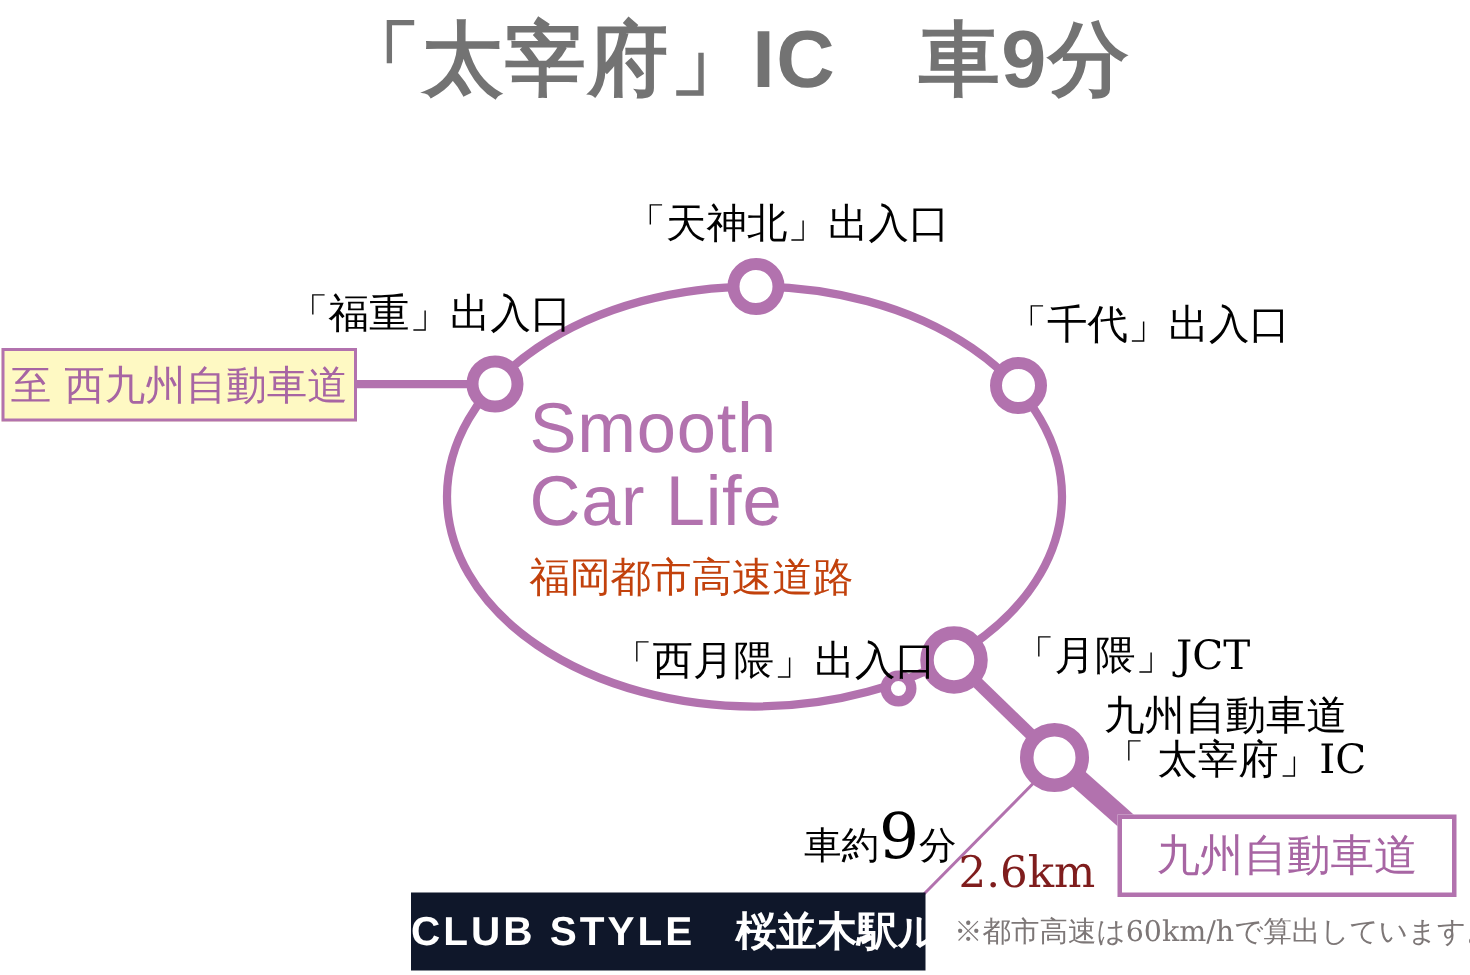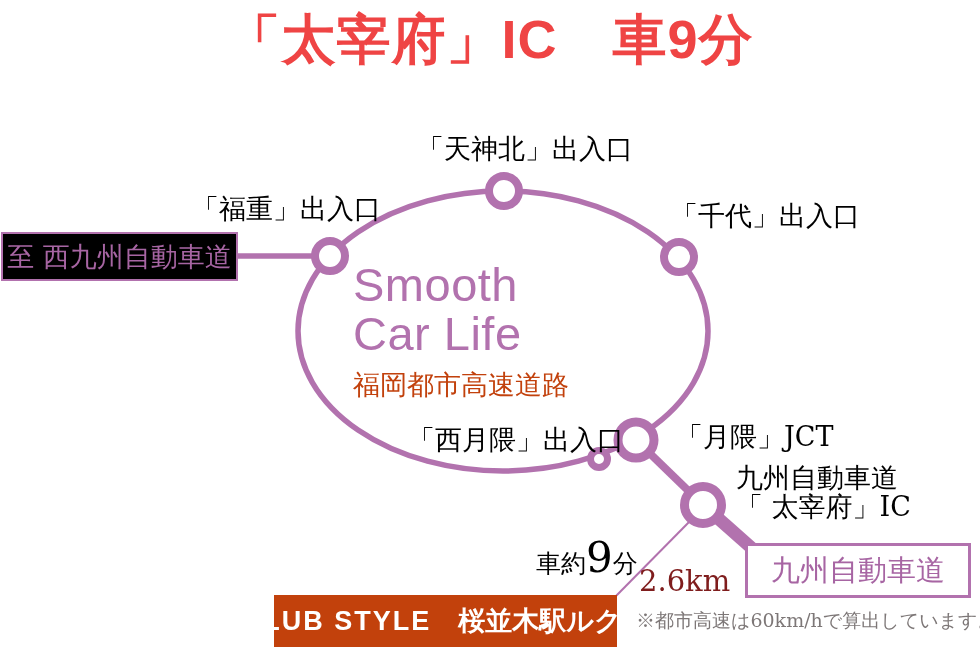--- a/index.html
+++ b/index.html
@@ -6,21 +6,21 @@
   .canvas{
     position:relative;width:980px;height:650px;background:#ffffff;overflow:hidden;
     font-family:"Liberation Sans",sans-serif;
   }
   .serif{font-family:"DejaVu Serif","Liberation Serif",serif;}
 
   
   .title{
     position:absolute;top:4px;left:0;width:980px;
     display:flex;justify-content:center;align-items:baseline;
-    color:#ef4444;white-space:nowrap;
+    color:#737373;white-space:nowrap;
   }
   .title-main{font-size:54px;font-weight:bold;letter-spacing:1px;}
   .title-sub{font-size:29px;font-weight:bold;margin-left:8px;}
 
   
   .diagram-svg{position:absolute;left:0;top:0;width:980px;height:650px;}
 
   
   .lbl{
     position:absolute;color:#000000;font-size:27px;white-space:nowrap;
@@ -35,36 +35,36 @@
 
   
   .center-text{position:absolute;left:353px;top:260px;width:300px;text-align:left;}
   .center-line{font-size:47px;line-height:49px;color:#b272ae;letter-spacing:0.5px;}
   .center-sub{font-size:27px;color:#c2410c;margin-top:9px;
     font-family:"DejaVu Serif","Liberation Serif",serif;}
 
   
   .box-left{
     position:absolute;left:1px;top:232px;width:233px;height:45px;
-    border:2px solid #b272ae;background:#000000;
+    border:2px solid #b272ae;background:#fef9c3;
     display:flex;align-items:center;justify-content:center;
     font-size:27px;color:#a765a3;white-space:nowrap;
   }
   .box-right{
     position:absolute;left:745px;top:543px;width:220px;height:49px;
     border:3px solid #b272ae;background:#fff;
     display:flex;align-items:center;justify-content:center;
     font-size:29px;color:#a765a3;white-space:nowrap;
   }
 
   
   .property-box{
     position:absolute;left:274px;top:595px;width:343px;height:52px;
-    background:#c2410c;color:#ffffff;
-    display:flex;align-items:center;justify-content:center;white-space:nowrap;
+    background:#0f172a;color:#ffffff;
+    display:flex;align-items:center;justify-content:space-between;white-space:nowrap;
   }
   .property-brand{font-size:27px;font-weight:800;letter-spacing:2px;}
   .property-name{font-size:27px;font-weight:bold;margin-left:27px;}
 
   
   .route-time{
     position:absolute;left:536px;top:533px;color:#000000;white-space:nowrap;
     font-family:"DejaVu Serif","Liberation Serif",serif;
   }
   .route-time .small{font-size:25px;}

